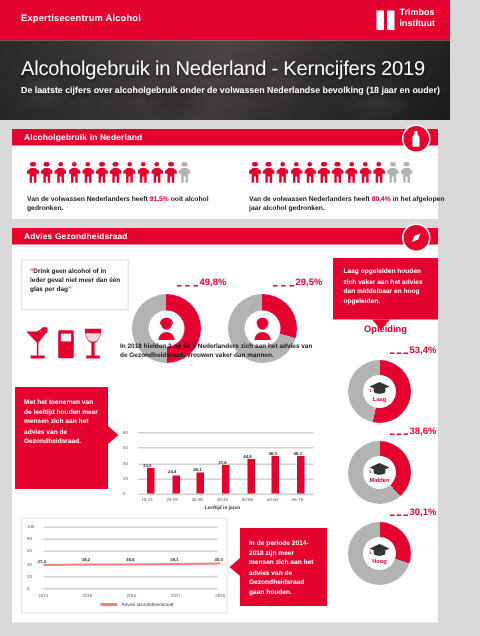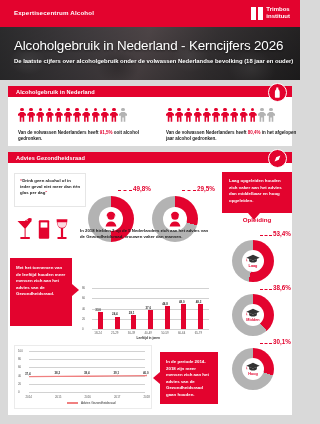--- a/index.html
+++ b/index.html
@@ -175,21 +175,21 @@
           <i></i>
         </span>
       <span class="logo-text">
         <span>Trimbos</span><br>
         <span>instituut</span>
       </span>
     </div>
   </div>
 
   <div class="hero">
-    <div class="hero-h1">Alcoholgebruik in Nederland - Kerncijfers 2026</div>
+    <div class="hero-h1">Alcoholgebruik in Nederland - Kerncijfers 2019</div>
     <div class="hero-sub">De laatste cijfers over alcoholgebruik onder de volwassen Nederlandse bevolking (18 jaar en ouder)</div>
   </div>
 
   <div class="card card-a"></div>
   <div class="secbar secbar-a">
     <span>Alcoholgebruik in Nederland</span>
   </div>
   <div class="badge badge-a">
     <svg width="9" height="11" viewBox="0 0 9 11" aria-hidden="true">
       <path d="M3.7 0.4h1.6v1.7c0 .6 1.4 1.4 1.4 2.8v5.2c0 .5-.3.7-.7.7H2.6c-.4 0-.7-.2-.7-.7V4.9c0-1.4 1.4-2.2 1.4-2.8V0.4z" fill="#fff"></path>

